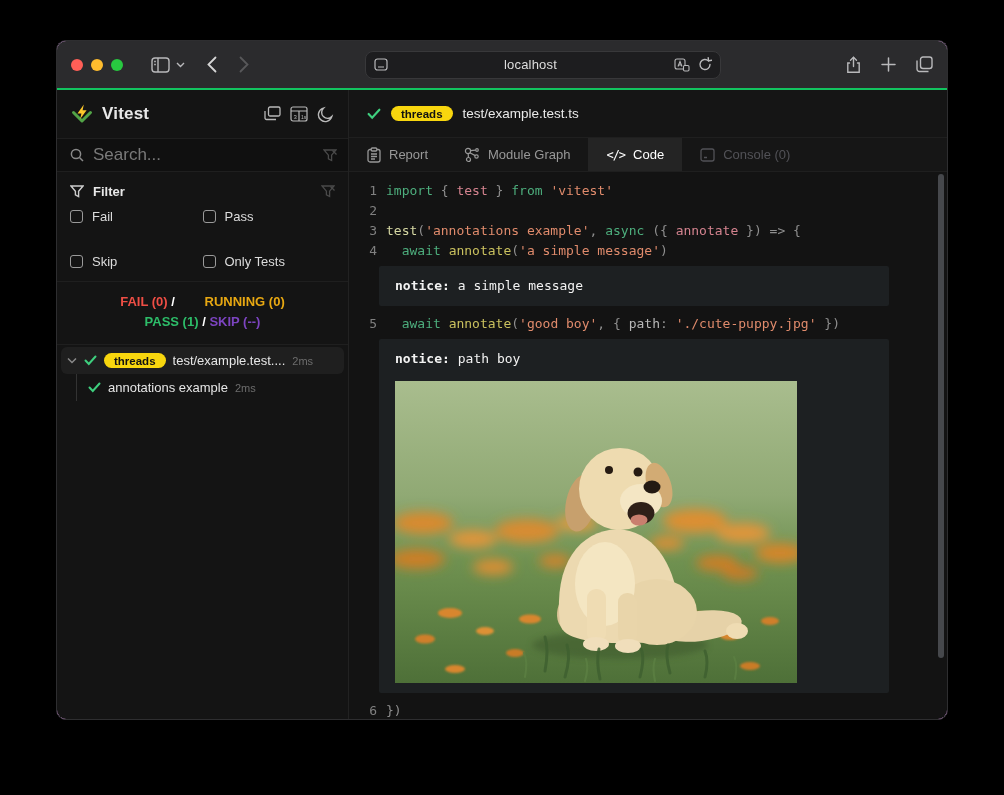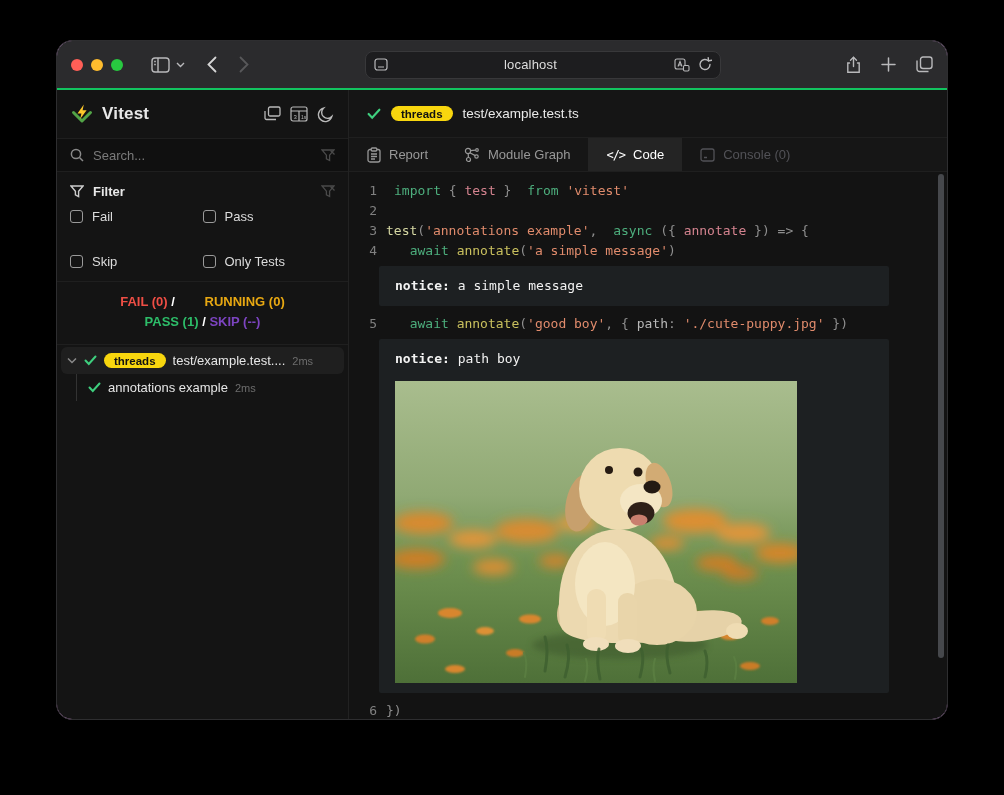--- a/index.html
+++ b/index.html
@@ -1,19 +1,19 @@
 <!DOCTYPE html>
 <html><head>
 <meta charset="utf-8">
 <style>
   * { margin:0; padding:0; box-sizing:border-box; }
   html,body { width:1004px; height:795px; background:#000; overflow:hidden;
               font-family:"Liberation Sans", sans-serif; }
   .window { position:absolute; left:56px; top:40px; width:892px; height:680px;
-            border-radius:16px; overflow:hidden; background:#f0abfc;
+            border-radius:10px; overflow:hidden; background:#f0abfc;
             box-shadow:0 18px 50px rgba(0,0,0,.7); border:1px solid #2e2e30; }
 
   
   .titlebar { height:47px; background:#2b2b2d; display:flex; align-items:center;
               padding:0 14px; gap:10px; }
   .lights { display:flex; gap:8px; margin-right:18px; }
   .light { width:12px; height:12px; border-radius:50%; }
   .light.r { background:#ff5f57; } .light.y { background:#febc2e; } .light.g { background:#28c840; }
   .tb-ic { color:#b9b9bb; display:flex; align-items:center; justify-content:center; }
   .tb-ic svg { display:block; }
@@ -35,21 +35,21 @@
   .main { flex:1; display:flex; flex-direction:column; min-width:0; }
 
   
   .sb-header { height:48px; display:flex; align-items:center; padding:0 14px; gap:9px; }
   .sb-title { color:#e8e8e8; font-size:17px; font-weight:700; letter-spacing:.2px; }
   .sb-header .spacer { flex:1; }
   .hicon { color:#b9b9b9; display:flex; }
   .searchrow { height:34px; background:#101010; border-top:1px solid #1f1f1f; border-bottom:1px solid #1f1f1f;
                display:flex; align-items:center; padding:0 13px; gap:9px; }
   .searchrow input { flex:1; background:transparent; border:none; outline:none;
-                     color:#cfcfcf; font-size:13px; font-family:"Liberation Sans",sans-serif; }
+                     color:#cfcfcf; font-size:17px; font-family:"Liberation Sans",sans-serif; }
   .searchrow input::placeholder { color:#7a7a7a; }
   .filter { padding:12px 13px 12px; border-bottom:1px solid #1f1f1f; }
   .filter-head { display:flex; align-items:center; gap:9px; color:#e8e8e8; font-size:13px; font-weight:700; }
   .filter-head .spacer { flex:1; }
   .cb-grid { display:grid; grid-template-columns:1fr 1fr; margin-top:10px; row-gap:30px; }
   .cb-item { display:flex; align-items:center; gap:9px; color:#dcdcdc; font-size:13px; }
   .cb { width:13px; height:13px; border:1.5px solid #9a9a9a; border-radius:3px; background:transparent; flex:none; }
   .status { padding:10px 0 12px; border-bottom:1px solid #1f1f1f; text-align:center;
             font-size:13px; font-weight:700; line-height:20px; color:#fff; }
   .st-fail { color:#ee4e45; } .st-run { color:#e8a812;margin-left:26px; } .st-pass { color:#2dbd69; } .st-skip { color:#7c44c0; }
@@ -75,21 +75,21 @@
   .tab.active { background:#242424; color:#fff; }
   .tab.disabled { color:#525257; }
   .tab .codeglyph { font-family:"DejaVu Sans Mono", monospace; font-size:12px; letter-spacing:-1px; }
 
   
   .editor { flex:1; background:#131313; position:relative; padding-top:9px;
             font-family:"DejaVu Sans Mono", monospace; font-size:13px; overflow:hidden; }
   .code-line { display:flex; line-height:20px; white-space:pre; }
   .ln { width:28px; text-align:right; color:#808080; flex:none; }
   .code { padding-left:9px; }
-  .tok-kw { color:#4dae7d;margin-left:8px; } .tok-im { color:#d4838f; } .tok-st { color:#e08b6c; }
+  .tok-kw { color:#4dae7d; } .tok-im { color:#d4838f; } .tok-st { color:#e08b6c; }
   .tok-fn { color:#d5d7a2; } .tok-fn2 { color:#c9c05e; } .tok-pu { color:#8f8f8f; }
   .tok-pr { color:#b8b8b8; }
   .notice { background:#1d2022; border-radius:2px; margin:5px 58px 8px 30px; padding:10px 16px;
             color:#f2f2f2; line-height:20px; }
   .notice b { font-weight:700; }
   .notice .ntext { margin-left:8px; }
   .puppy { display:block; margin-top:12px; width:402px; height:302px; }
   .scrollthumb { position:absolute; right:3px; top:2px; width:6px; height:484px;
                  background:#46484c; border-radius:3px; }
 </style>

